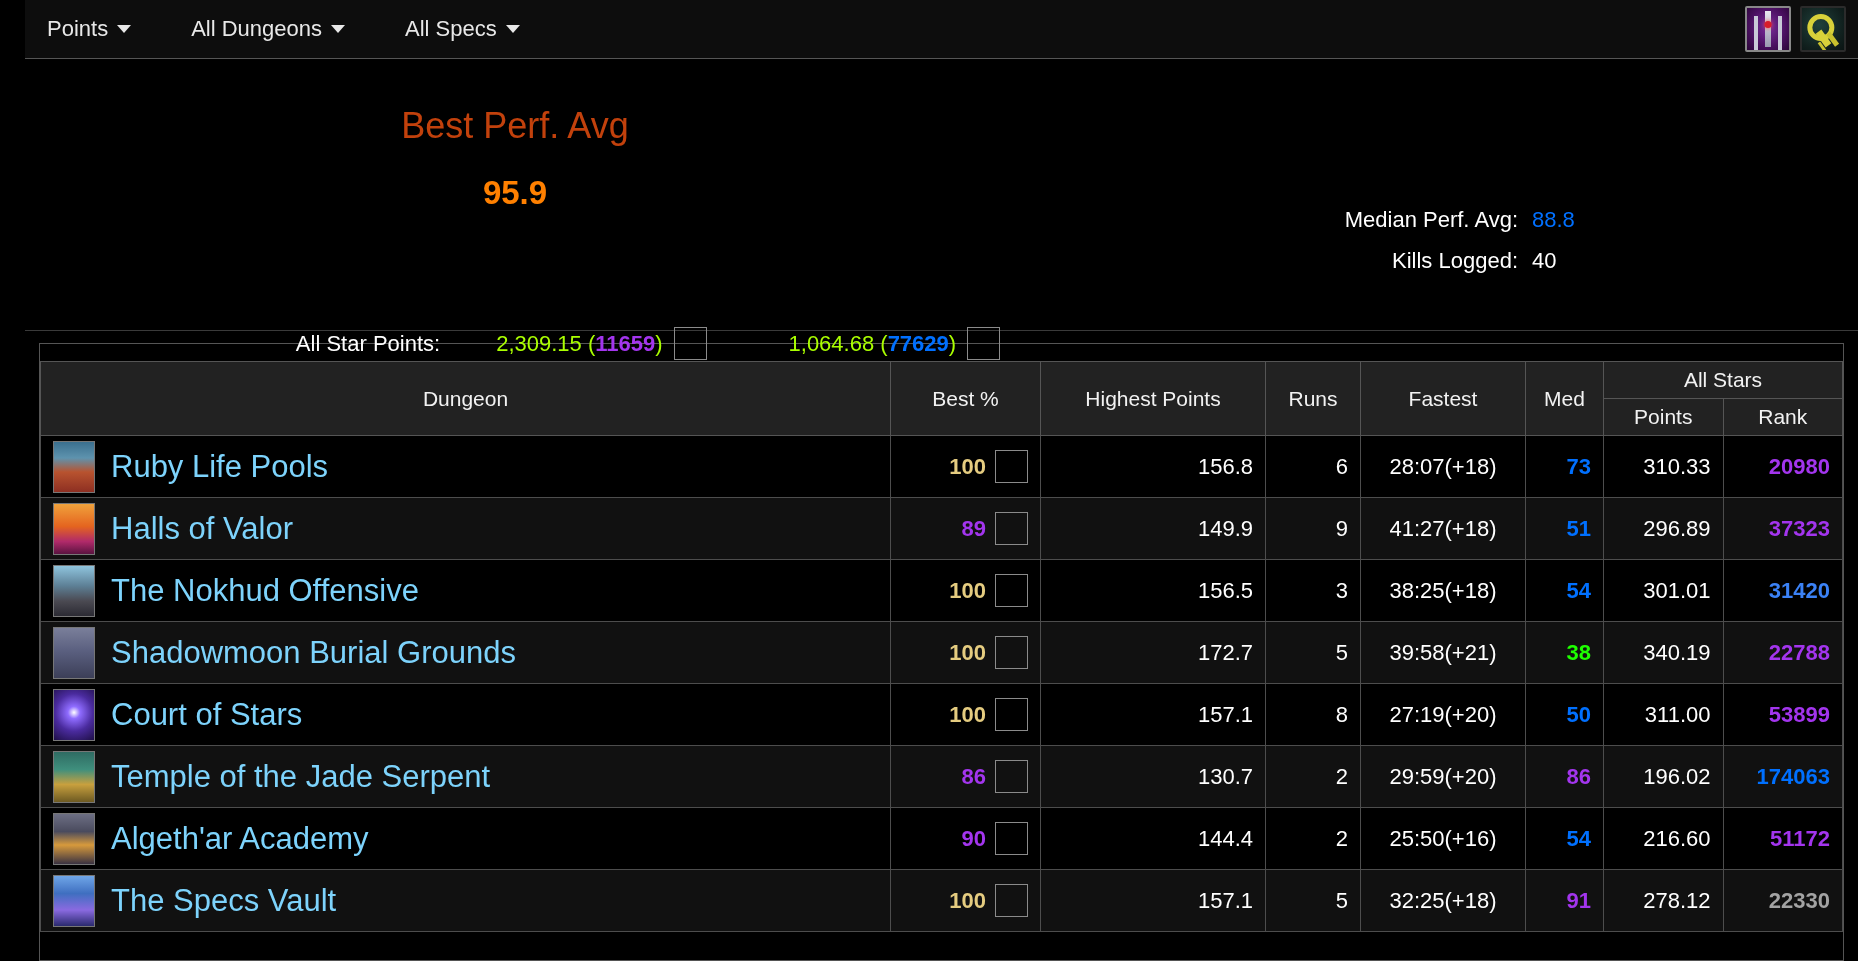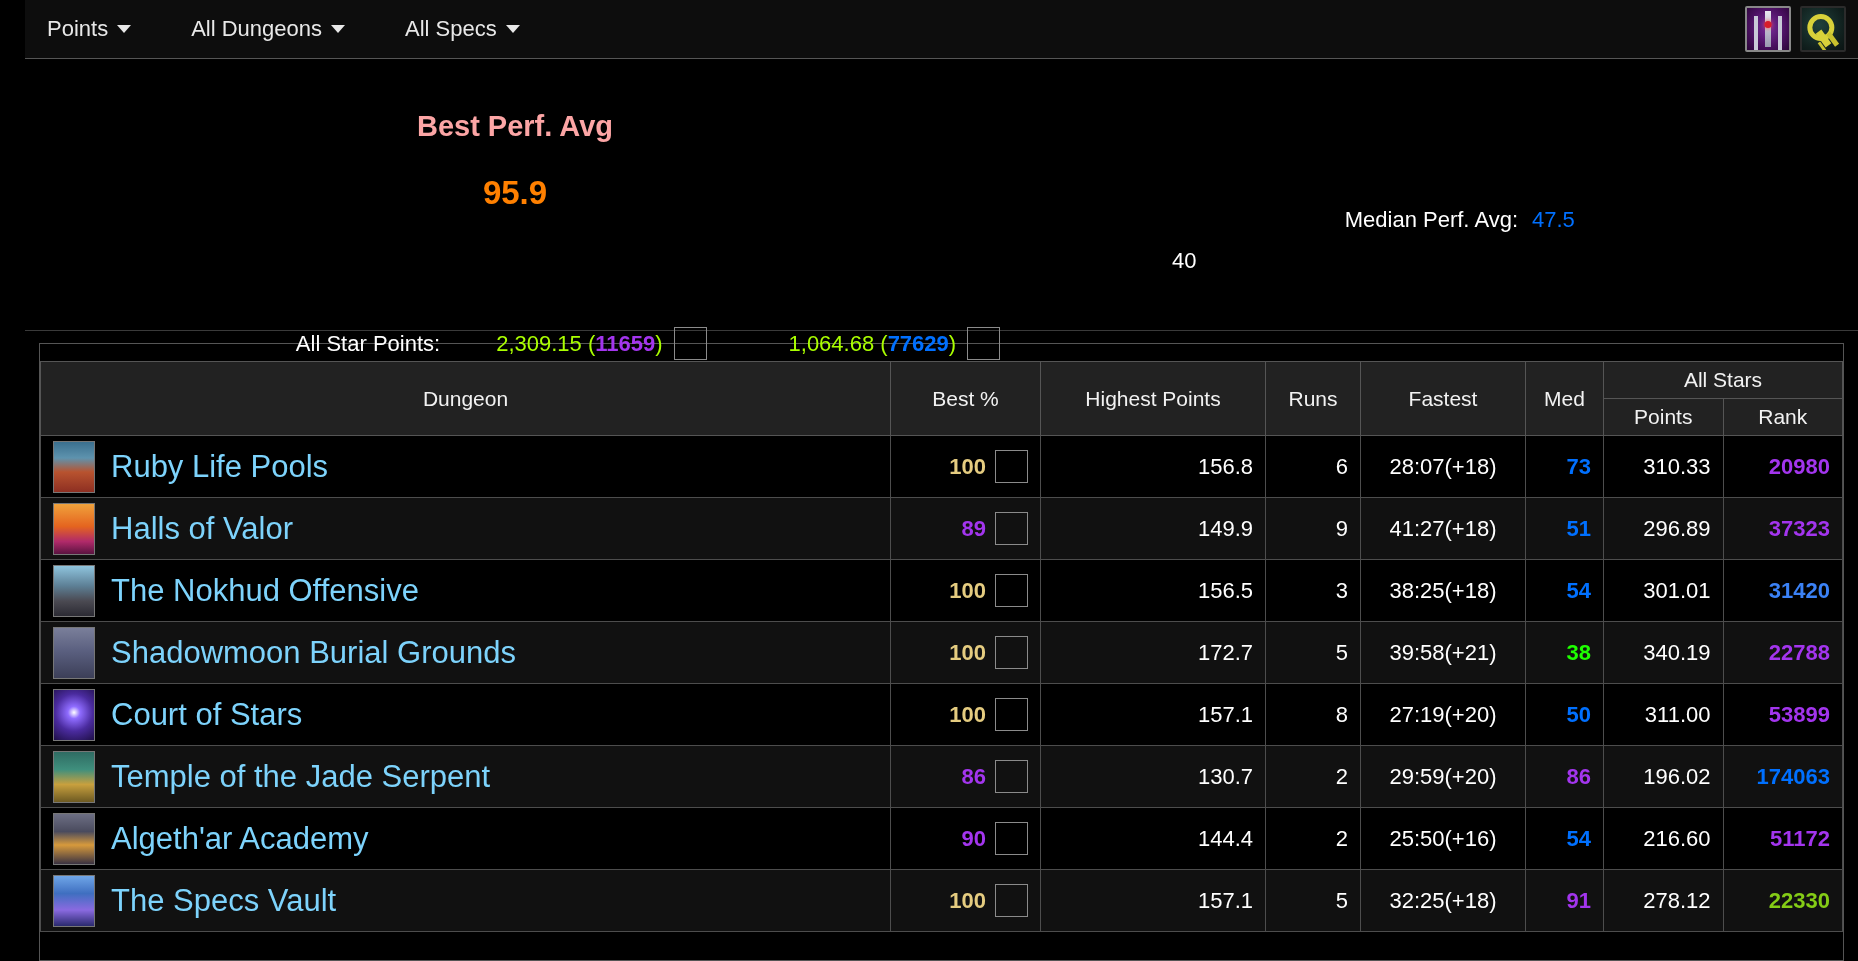--- a/index.html
+++ b/index.html
@@ -110,24 +110,23 @@
     background: #000;
     border-bottom: 1px solid #3a3a3a;
   }
   .best-block {
     position: absolute;
     left: 0; right: 0; top: 50px;
     text-align: center;
     width: 980px;
   }
   .best-label {
-    color: #fca5a5;
-    font-size: 29px;
+    color: #c2410c;
+    font-size: 36px;
     line-height: 34px;
-    font-weight: bold;
   }
   .best-value {
     color: #ff8000;
     font-size: 33px;
     font-weight: bold;
     line-height: 60px;
     margin-top: 20px;
   }
   .right-stats {
     position: absolute;
@@ -309,23 +308,24 @@
   <div class="summary">
 
     <div class="best-block">
       <div class="best-label">Best Perf. Avg</div>
       <div class="best-value">95.9</div>
     </div>
 
     <div class="right-stats">
       <div class="stat-row">
         <span class="stat-label">Median Perf. Avg:</span>
-        <span class="stat-val" style="color:#0070ff">47.5</span>
+        <span class="stat-val" style="color:#0070ff">88.8</span>
       </div>
       <div class="stat-row">
+        <span class="stat-label">Kills Logged:</span>
         <span class="stat-val">40</span>
       </div>
     </div>
 
     <div class="asp-row">
       <span class="asp-label">All Star Points:</span>
 
       <span class="asp-group">
         <span class="asp-rank-wrap"><span>2,309.15</span>
           (<span style="color:#a335ee;font-weight:bold">11659</span>)</span>
@@ -513,19 +513,19 @@
               <span class="best-inner">
                 <span class="best-pct" style="color:#e5cc80">100</span>
                 <span class="mini-icon"><span class="art-dev"></span></span>
               </span>
             </td>
             <td class="num pts-val">157.1</td>
             <td class="num runs-val">5</td>
             <td class="ctr fast-val">32:25(+18)</td>
             <td class="num" style="color:#a335ee;font-weight:bold">91</td>
             <td class="num as-pts">278.12</td>
-            <td class="num" style="color:#84cc16;font-weight:bold">22330</td>
+            <td class="num" style="color:#a3a3a3;font-weight:bold">22330</td>
           </tr>
         </tbody>
     </table>
   </div>
 
 </div>
 
 </body></html>

